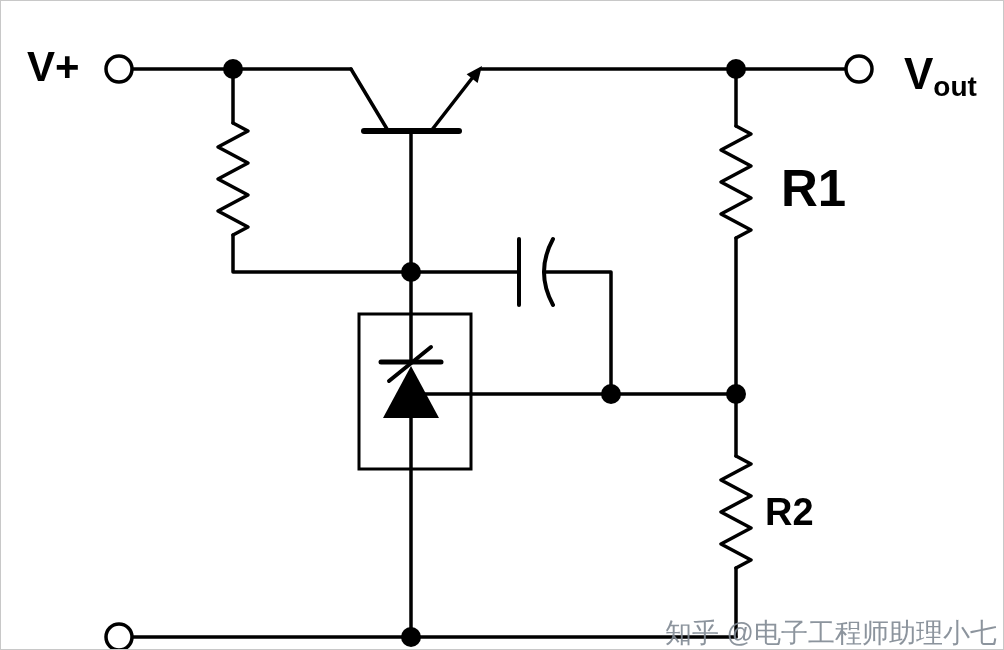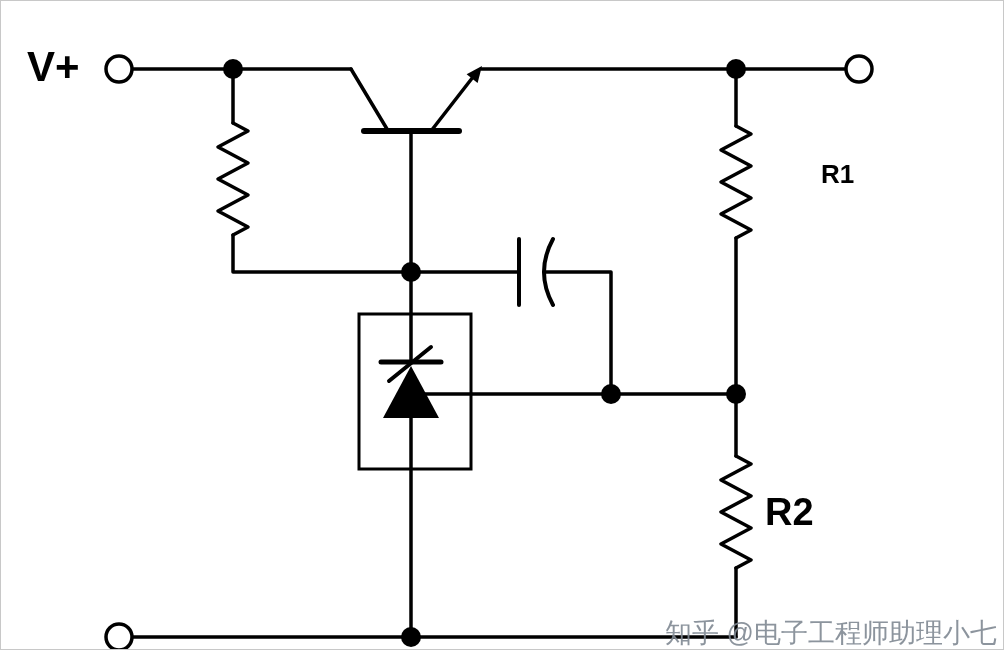--- a/index.html
+++ b/index.html
@@ -11,21 +11,21 @@
     border: 1px solid #c8c8c8;
     box-sizing: border-box;
     font-family: "Liberation Sans", sans-serif;
     overflow: hidden;
   }
   .canvas svg { position: absolute; left: 0; top: 0; }
   .lbl { position: absolute; color: #000; font-weight: bold; white-space: nowrap; }
   .lbl-vplus { left: 26px;  top: 42px;  font-size: 42px; }
   .lbl-vout  { left: 903px; top: 48px;  font-size: 44px; }
   .lbl-vout sub { font-size: 28px; font-weight: bold; vertical-align: -7px; }
-  .lbl-r1    { left: 780px; top: 158px; font-size: 26px; margin-left: 40px; }
+  .lbl-r1    { left: 780px; top: 158px; font-size: 51px; }
   .lbl-r2    { left: 764px; top: 490px; font-size: 38px; }
   .watermark {
     position: absolute;
     right: 6px;
     bottom: 0px;
     text-align: center;
     font-size: 27px;
     line-height: 31px;
     color: rgba(128, 136, 146, 0.9);
   }
@@ -84,20 +84,21 @@
     <circle cx="735" cy="393" r="10" fill="#000000"></circle>
     <circle cx="410" cy="636" r="10" fill="#000000"></circle>
 
     <circle cx="118" cy="68" r="13" fill="#ffffff" stroke="#000000" stroke-width="3.5"></circle>
     <circle cx="858" cy="68" r="13" fill="#ffffff" stroke="#000000" stroke-width="3.5"></circle>
     <circle cx="118" cy="636" r="13" fill="#ffffff" stroke="#000000" stroke-width="3.5"></circle>
   </svg>
 
   <span class="lbl lbl-vplus">V+</span>
 
+  <span class="lbl lbl-vout"><span>V</span><sub>out</sub></span>
 
   <span class="lbl lbl-r1">R1</span>
   <span class="lbl lbl-r2">R2</span>
 
   <div class="watermark">
     <div>知乎 @电子工程师助理小七</div>
   </div>
 
 </div>
 

